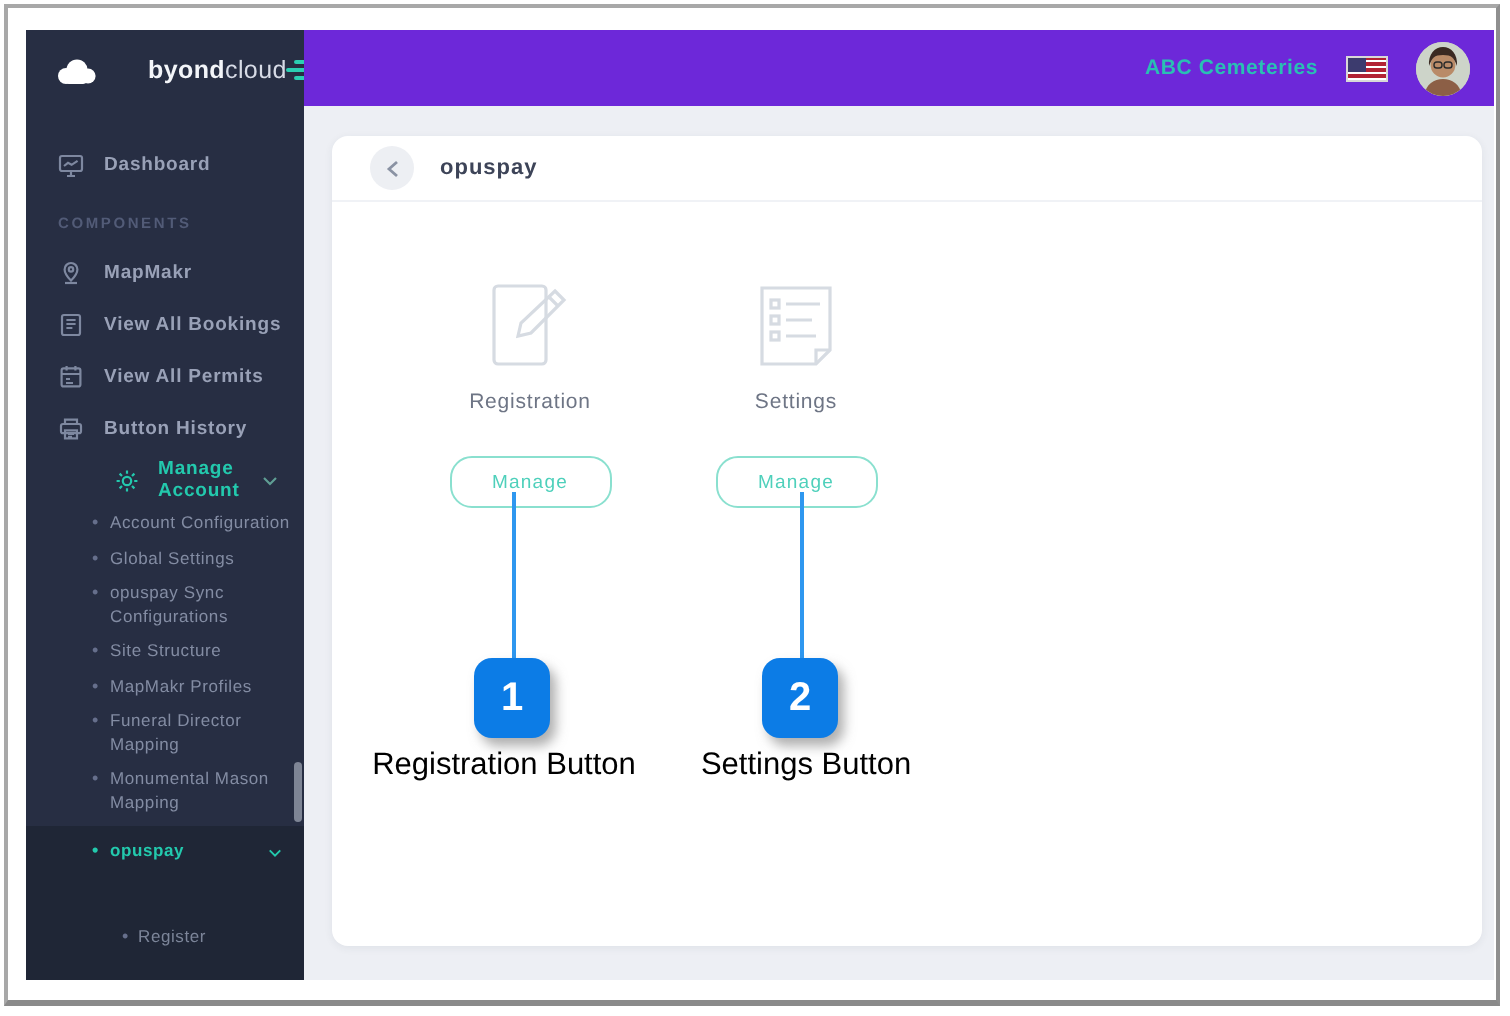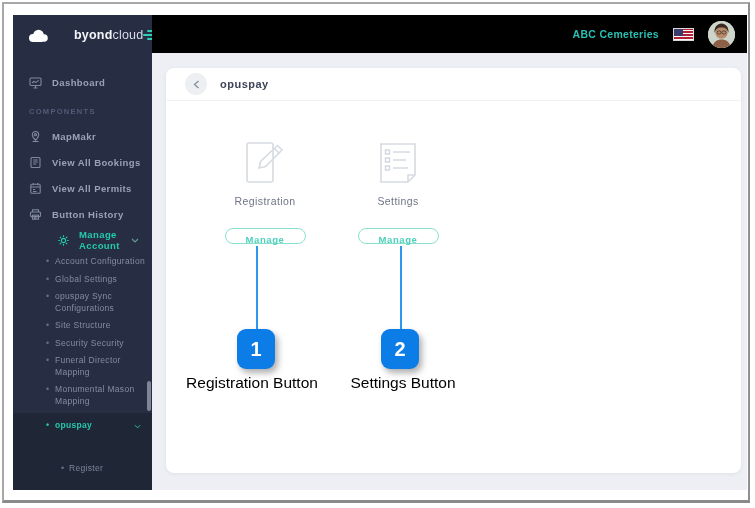--- a/index.html
+++ b/index.html
@@ -44,21 +44,21 @@
   .opuspay-group { background:#1f2636; padding:4px 0 5px; margin-top:3px; }
   .sub-sub { position:relative; padding:4px 2px 4px 56px; font-size:8.5px; color:#7c8599;
     letter-spacing:.3px; cursor:pointer;margin-top:24px; }
   .sub-sub::before { content:"\2022"; position:absolute; left:48px; top:4px; font-size:9px; color:#666f8c; }
 
   .bottom-group { margin-top:8px; }
   .side-scroll { position:absolute; right:1px; top:366px; width:4px; height:30px;
     border-radius:2px; background:#aeb4c2; opacity:.65; }
 
   
-  .topbar { position:absolute; left:139px; top:0; width:595px; height:38px; background:#000000;
+  .topbar { position:absolute; left:139px; top:0; width:595px; height:38px; background:#6d28d9;
     display:flex; align-items:center; justify-content:flex-end; gap:14px; padding-right:12px; }
   .account-name { font-size:10.5px; font-weight:bold; color:#2abfb3; letter-spacing:.3px; cursor:pointer; }
   .flag { width:21px; height:13px; position:relative; cursor:pointer;
     background:repeating-linear-gradient(#b22234 0 1px, #fff 1px 2px, #b22234 2px 3px);
     background-size:100% 13px; border:0.5px solid #d8d8d8; }
   .flag::before { content:""; position:absolute; left:0; top:0; width:9px; height:7px; background:#3c3b6e; }
   .avatar { width:27px; height:27px; border-radius:50%; overflow:hidden; cursor:pointer;
     background:#c9cfc6; position:relative; }
 
   
@@ -69,22 +69,22 @@
     border-bottom:1px solid #f0f2f6; }
   .back-btn { width:22px; height:22px; border-radius:50%; background:#edeff3; display:flex;
     align-items:center; justify-content:center; margin-right:13px; cursor:pointer; }
   .card-title { font-size:11px; font-weight:bold; color:#3d4458; letter-spacing:.5px; }
 
   .tile { position:absolute; top:72px; width:150px; text-align:center; }
   .tile-registration { left:24px; }
   .tile-settings { left:157px; }
   .tile-icon { height:46px; display:flex; justify-content:center; align-items:center; margin-bottom:9px; }
   .tile-label { font-size:10.5px; color:#6e7585; letter-spacing:.4px; }
-  .manage-btn { margin-top:21px; display:inline-block; width:81px; height:16px; line-height:19px;
-    border:1px solid #8ae0cf; border-radius:11px; color:#4ed0bb; font-size:9.5px; font-weight:bold;
+  .manage-btn { margin-top:21px; display:inline-block; width:81px; height:26px; line-height:19px;
+    border:1px solid #8ae0cf; border-radius:11px; color:#4ed0bb; font-size:9.5px; font-weight:normal;
     letter-spacing:.6px; background:#fff; cursor:pointer; }
 
   
   .connector { position:absolute; width:2px; background:#2e97ef; top:178px; height:84px; }
   .connector-1 { left:90px; }
   .connector-2 { left:234px; }
   .callout-box { position:absolute; top:261px; width:38px; height:40px; background:#0c7ce6;
     border-radius:9px; color:#fff; font-size:20px; font-weight:bold; display:flex;
     align-items:center; justify-content:center; box-shadow:3px 4px 6px rgba(110,110,110,.55); }
   .callout-1 { left:71px; }
@@ -184,21 +184,21 @@
           <svg width="8" height="5" viewBox="0 0 8 5" fill="none" stroke="#5f9e94" stroke-width="1.1">
                 <path d="M1 1l3 3 3-3"></path>
               </svg>
         </span>
       </div>
 
       <div class="sub-item"><span>Account Configuration</span></div>
       <div class="sub-item"><span>Global Settings</span></div>
       <div class="sub-item"><span>opuspay Sync Configurations</span></div>
       <div class="sub-item"><span>Site Structure</span></div>
-      <div class="sub-item"><span>Security Security</span></div>
+      <div class="sub-item"><span>MapMakr Profiles</span></div>
       <div class="sub-item"><span>Funeral Director Mapping</span></div>
       <div class="sub-item"><span>Monumental Mason Mapping</span></div>
 
       <div class="opuspay-group">
         <div class="sub-item active">
           <span>opuspay</span>
           <span class="sub-chev">
             <svg width="7" height="5" viewBox="0 0 8 5" fill="none" stroke="#23c9ad" stroke-width="1.1">
                   <path d="M1 1l3 3 3-3"></path>
                 </svg>

